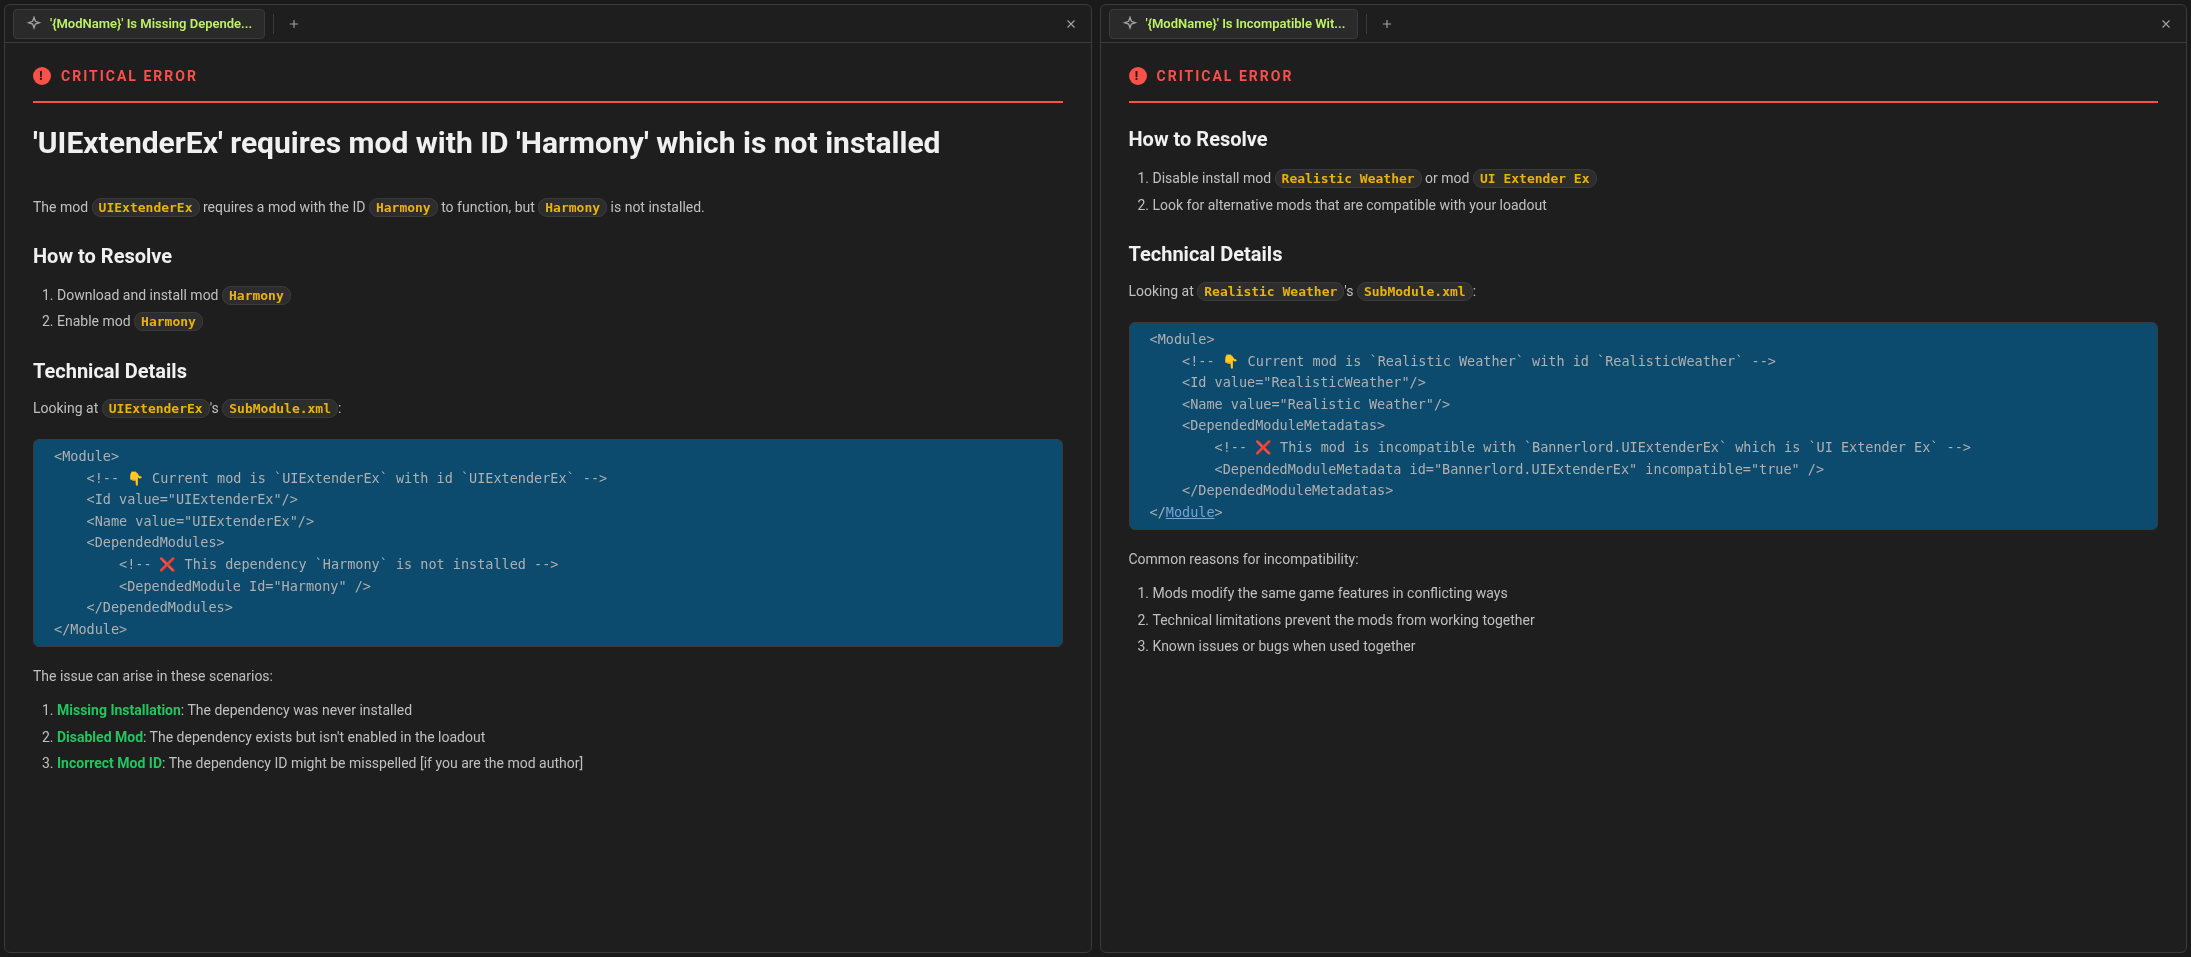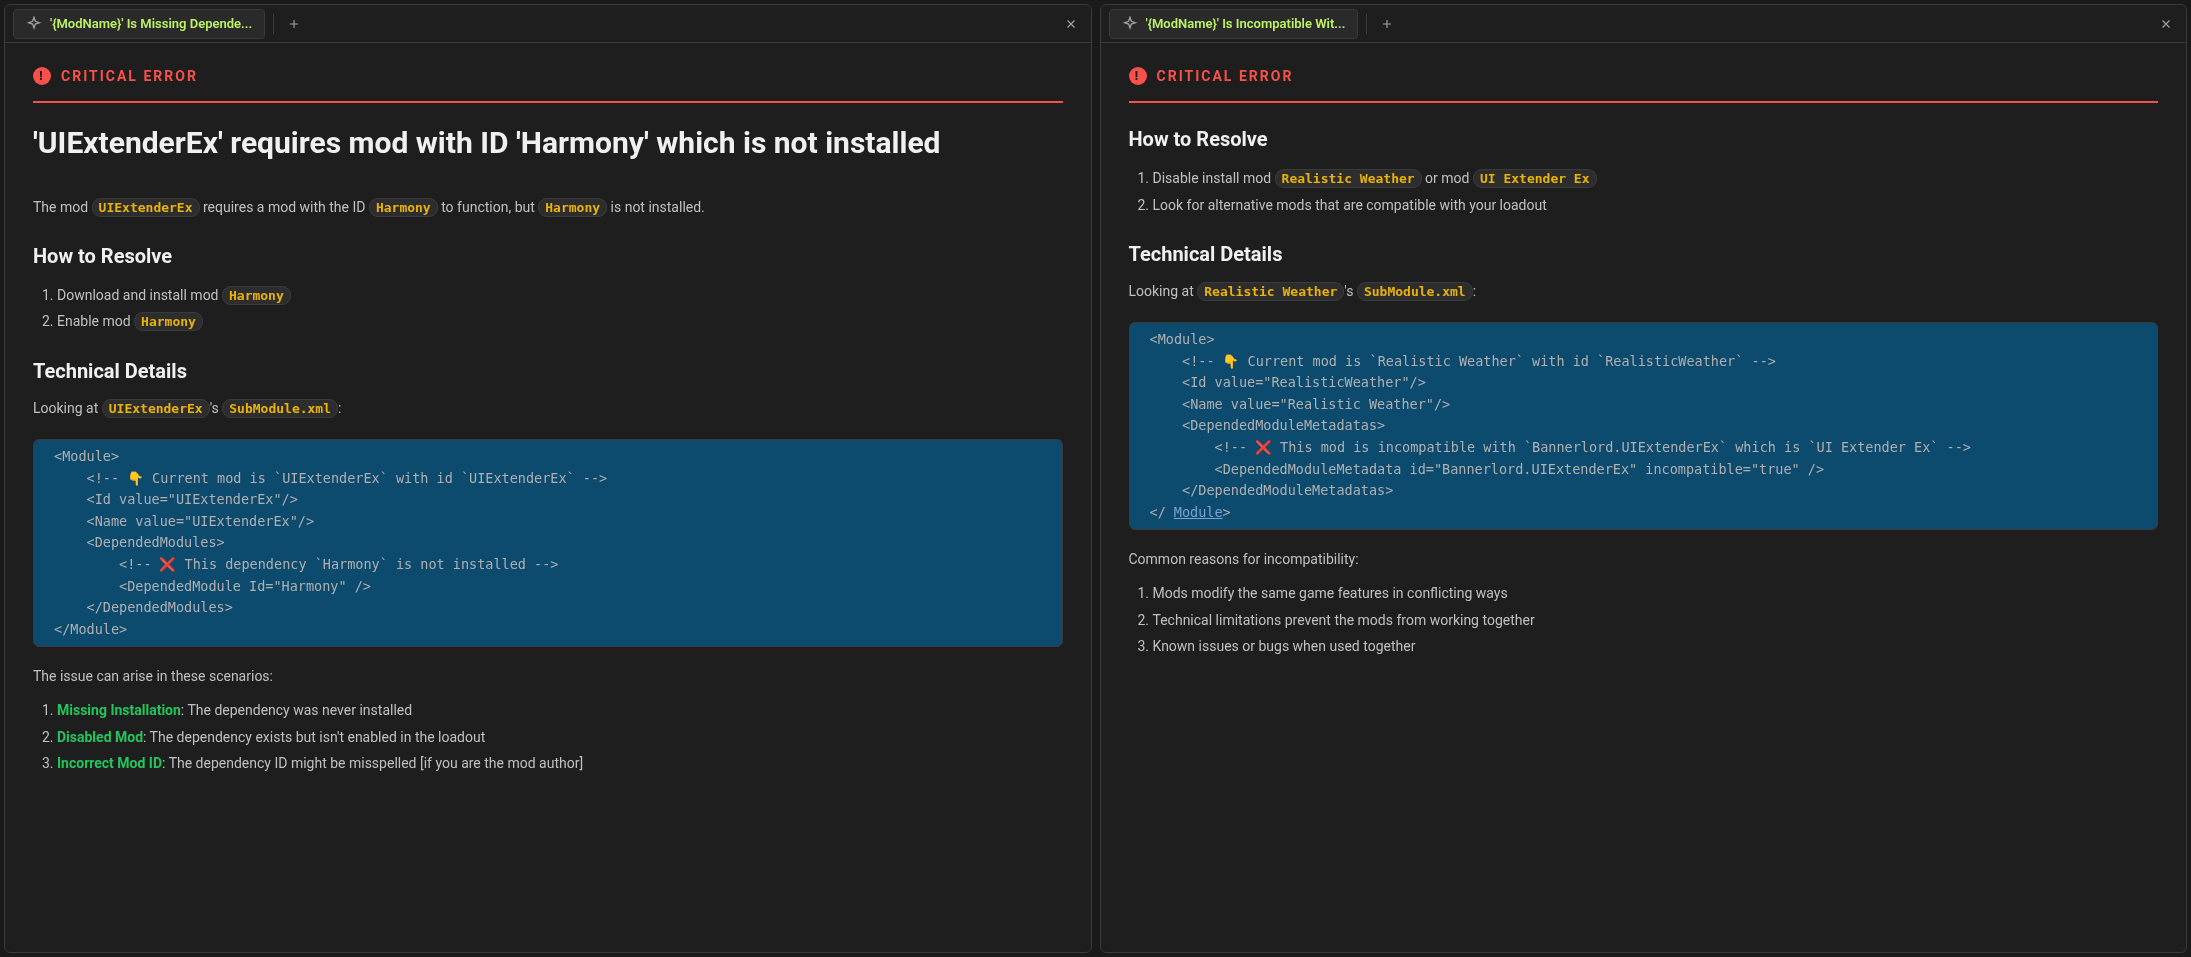--- a/index.html
+++ b/index.html
@@ -129,21 +129,21 @@
   overflow-x: auto;
 }
 pre code {
   font-family: "SF Mono", Monaco, Consolas, monospace;
   font-size: 13.5px;
   line-height: 1.6;
   color: #b0b0b0;
   white-space: pre;
 }
 strong { color: #22c55e; font-weight: 700; }
-.link { color: #7aa2d4; text-decoration: underline; cursor: pointer; margin-left: 8px; }
+.link { color: #7aa2d4; text-decoration: underline; cursor: pointer; }
 .sparkle-icon {
   width: 16px;
   height: 16px;
 }
 </style>
 </head>
 <body>
 
 <div class="pane">
   <div class="tab-bar">

